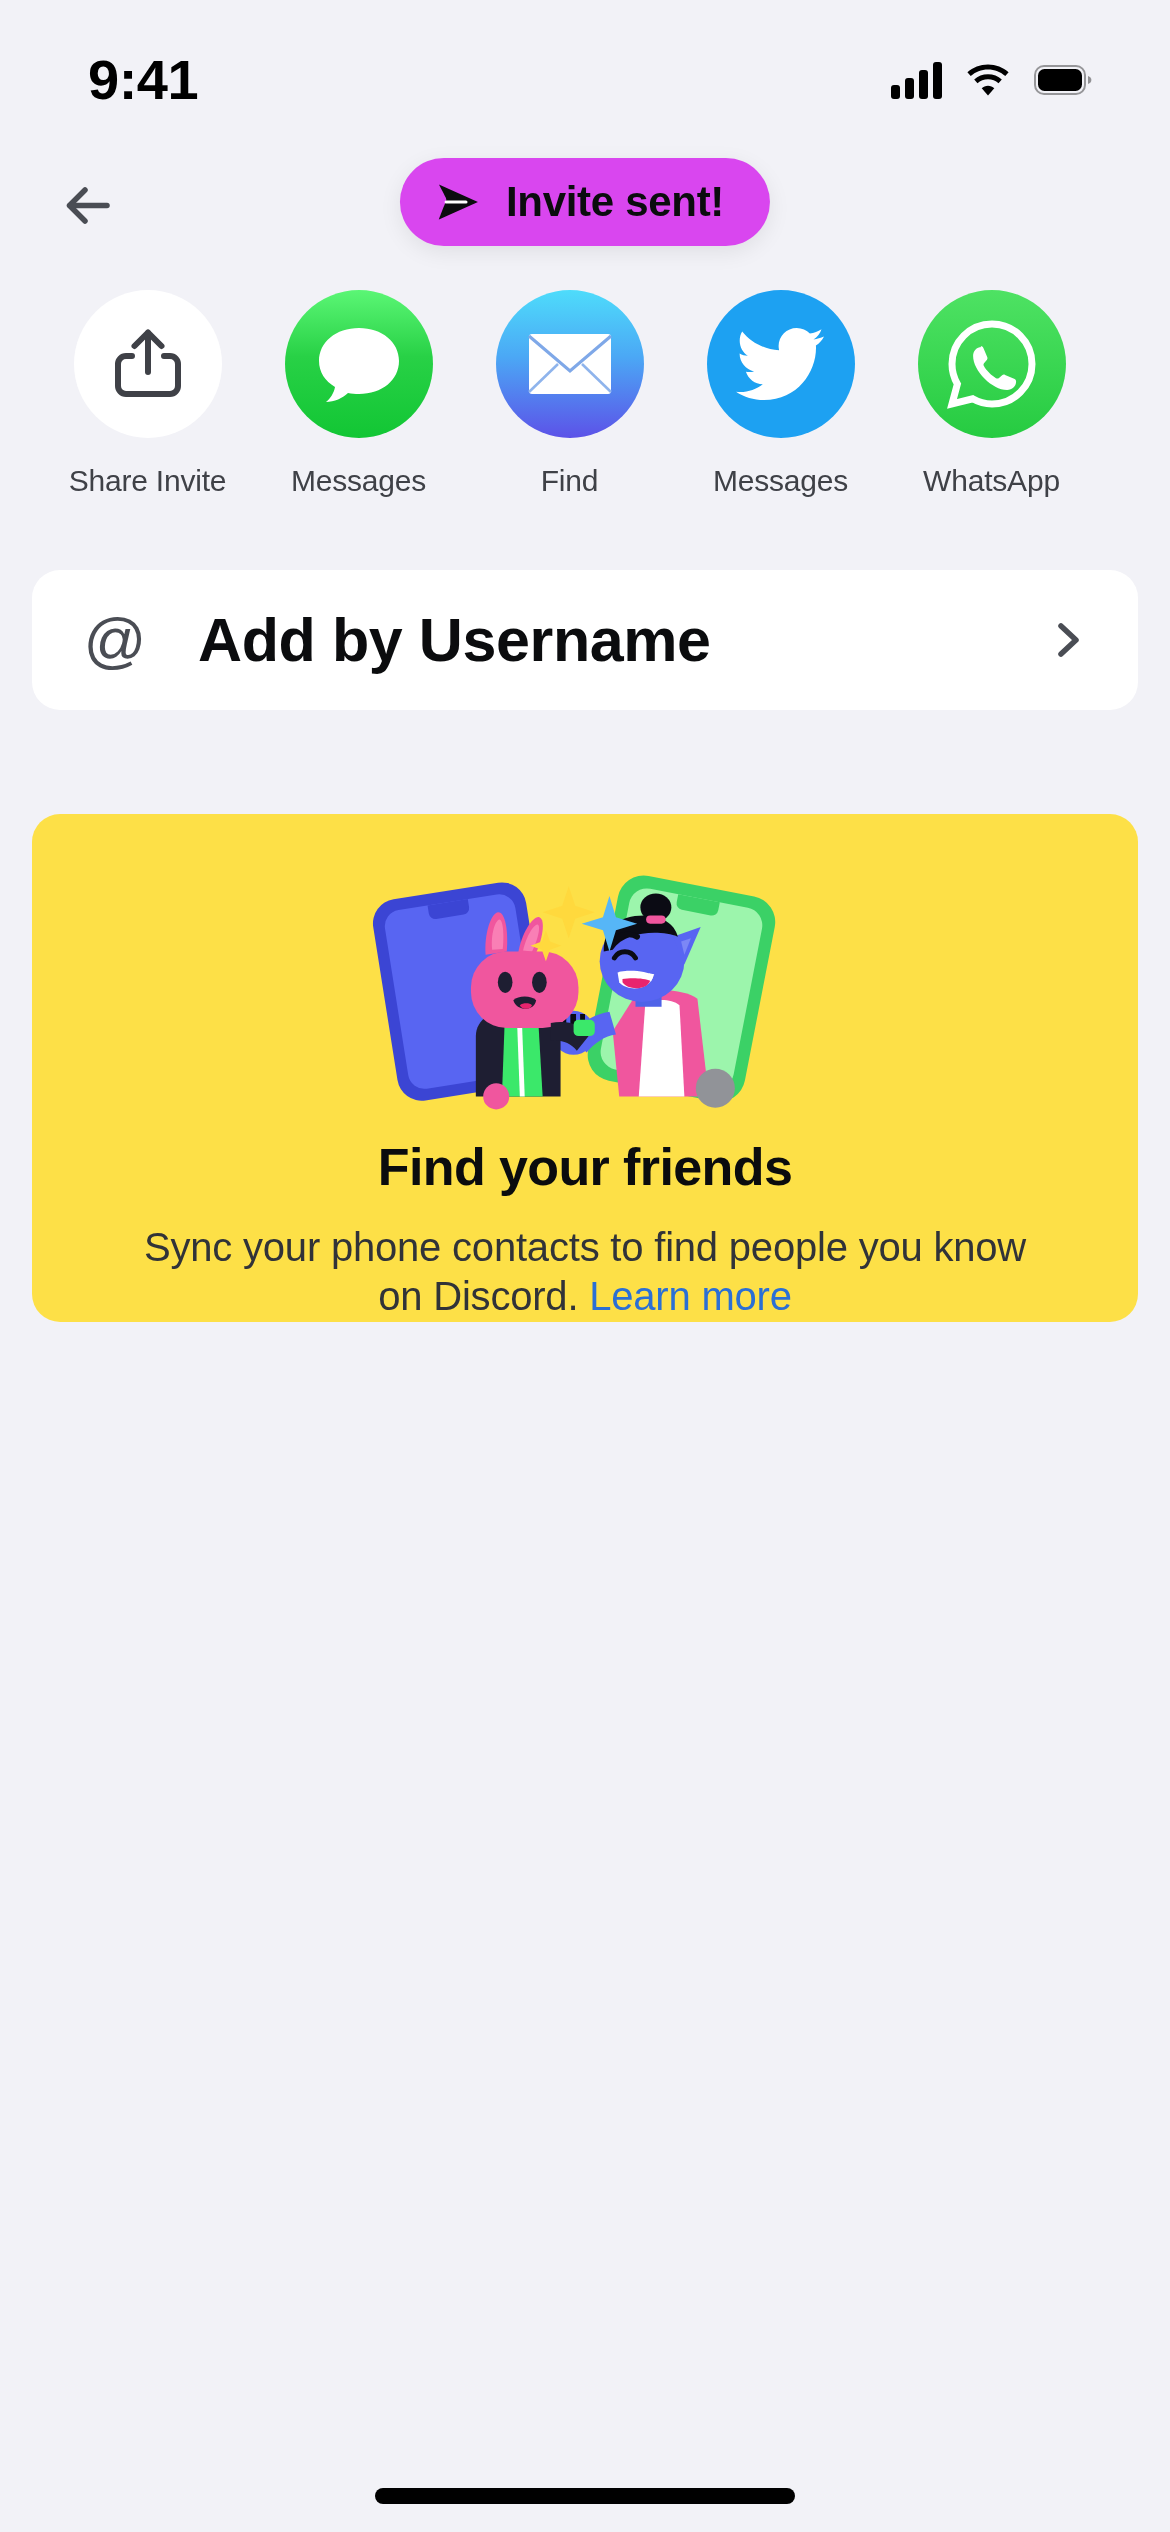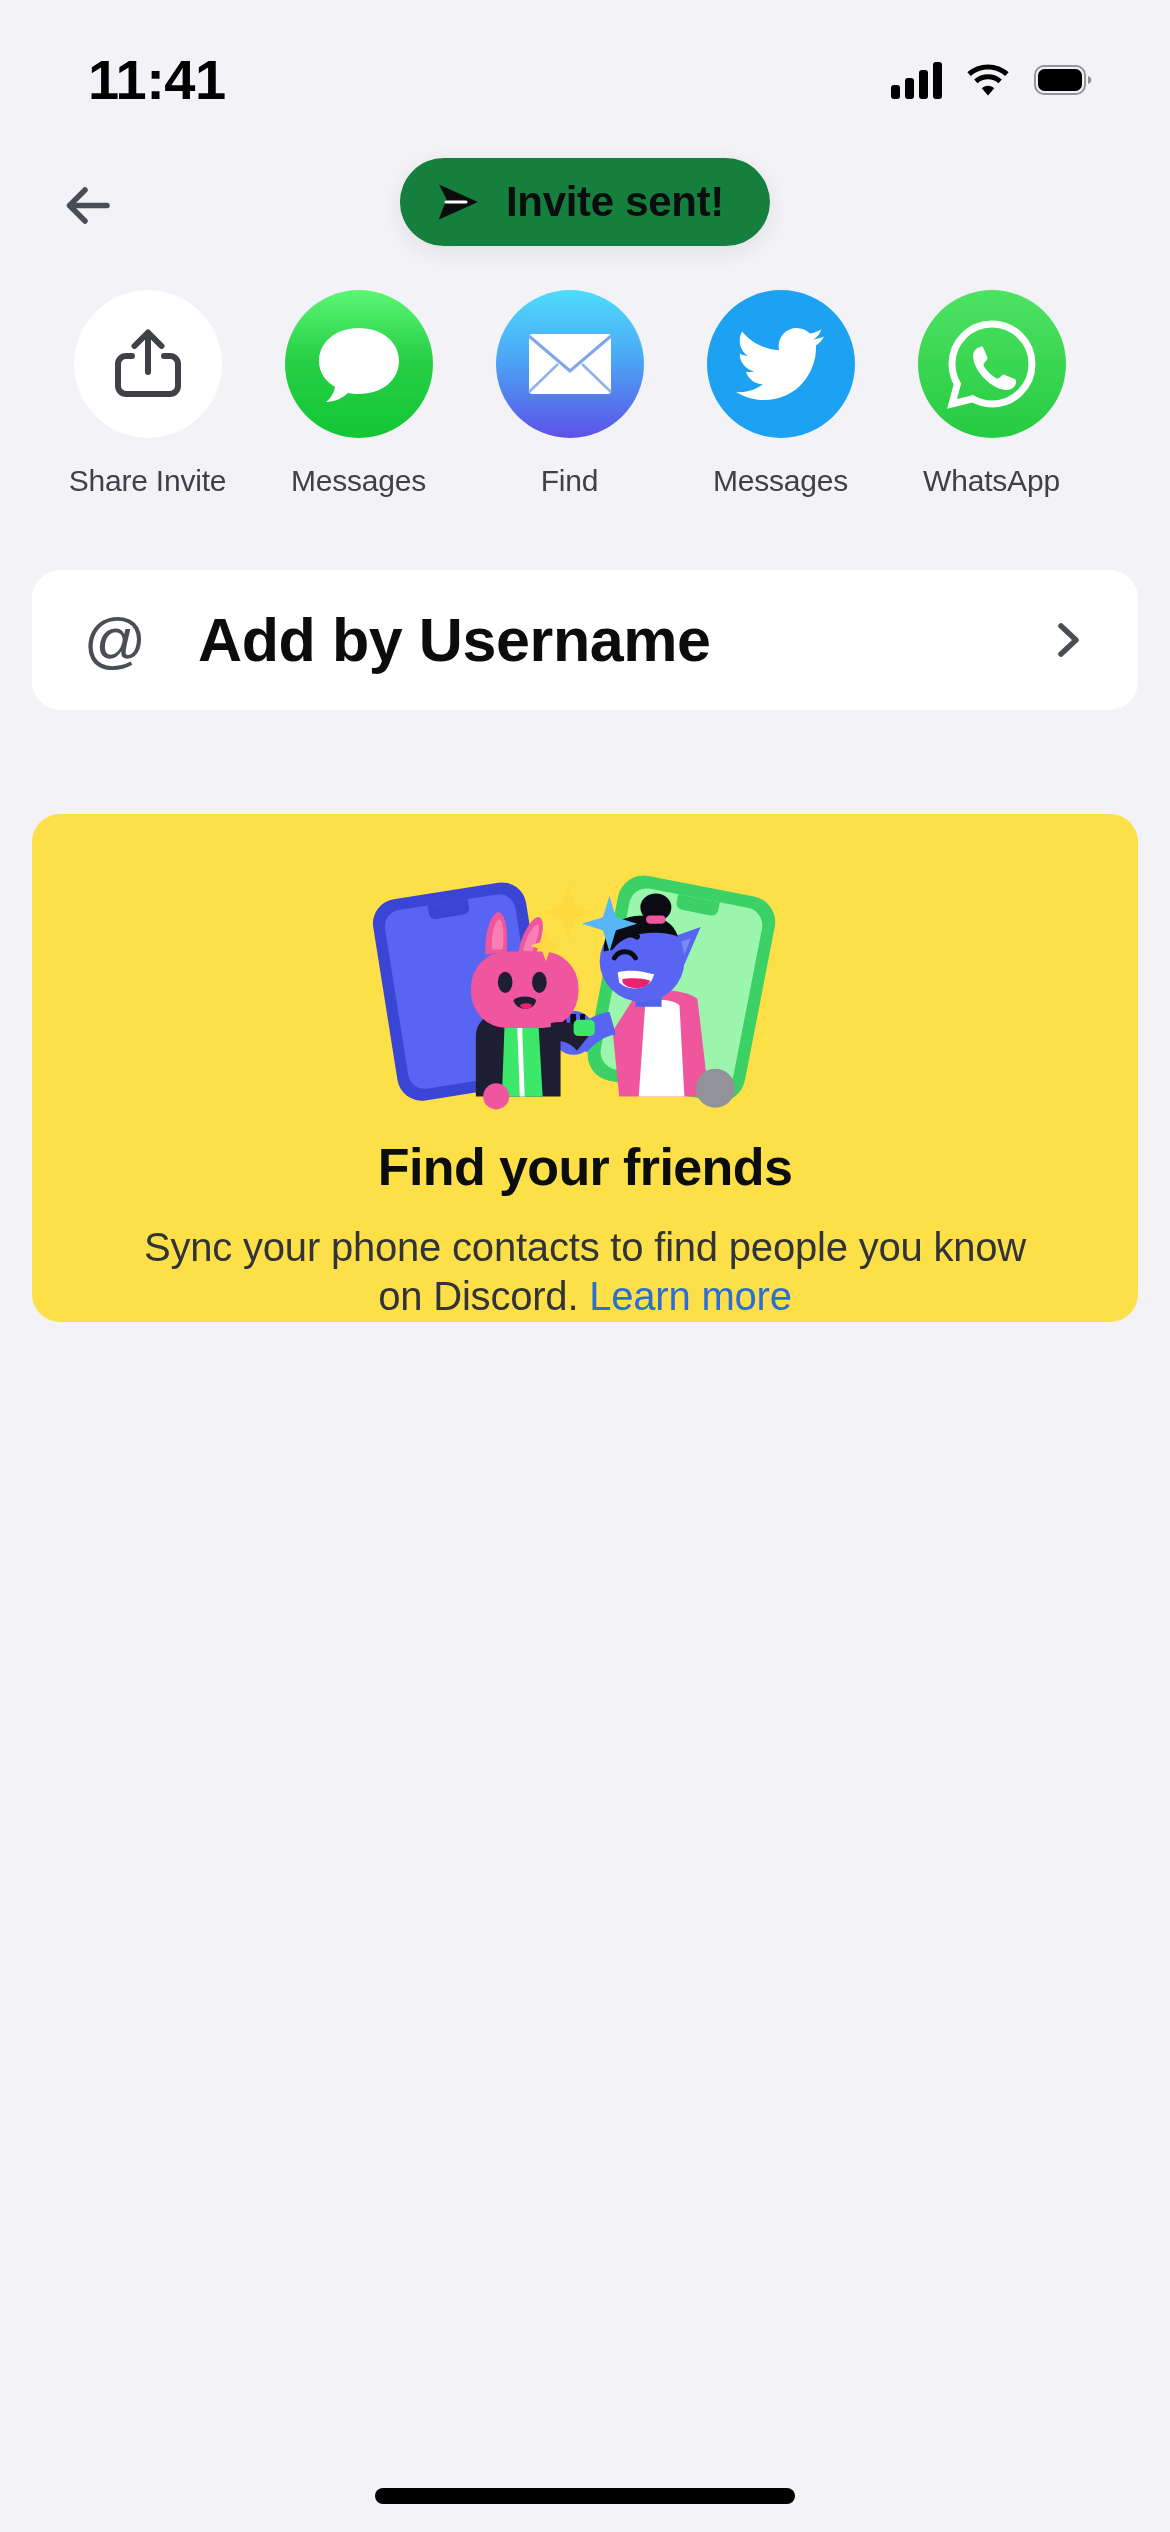--- a/index.html
+++ b/index.html
@@ -83,21 +83,21 @@
     justify-content: center;
     cursor: pointer;
   }
   .back-button svg { width: 56px; height: 56px; display:block; }
 
   .toast {
     position: absolute;
     left: 50%;
     top: 8px;
     transform: translateX(-50%);
-    background: #15803d;
+    background: #d946ef;
     border-radius: 60px;
     height: 88px;
     padding: 0 46px 0 36px;
     display: flex;
     align-items: center;
     gap: 24px;
     box-shadow: 0 6px 22px rgba(0,0,0,0.08);
   }
   .toast-icon { width: 46px; height: 40px; display:block; }
   .toast-text {
@@ -263,21 +263,21 @@
     border-radius: 8px;
     background: #000000;
   }
 </style>
 </head>
 <body>
 
 <div class="screen">
 
   <div class="status-bar">
-    <div class="status-time">11:41</div>
+    <div class="status-time">9:41</div>
     <div class="status-right">
       <div class="signal-bars">
         <i></i>
           <i></i>
           <i></i>
           <i></i>
       </div>
       <svg class="wifi-icon" viewBox="0 0 44 34">
         <path d="M22 6.5c6.6 0 12.7 2.5 17.3 6.6l3.3-3.8C37.1 4.4 29.9 1.5 22 1.5S6.9 4.4 1.4 9.3l3.3 3.8C9.3 9 15.4 6.5 22 6.5z" fill="#000"></path>
         <path d="M22 16.2c4 0 7.7 1.5 10.5 4l3.3-3.8C32.1 13 27.3 11.2 22 11.2S11.9 13 8.2 16.4l3.3 3.8c2.8-2.5 6.5-4 10.5-4z" fill="#000"></path>

